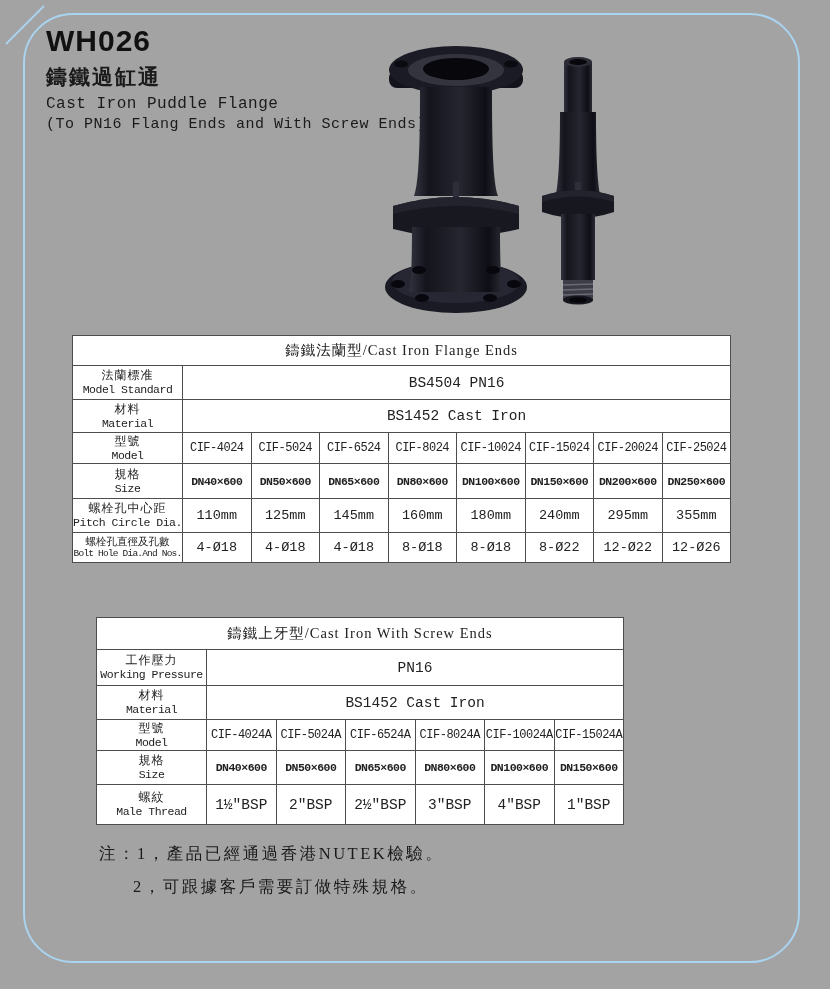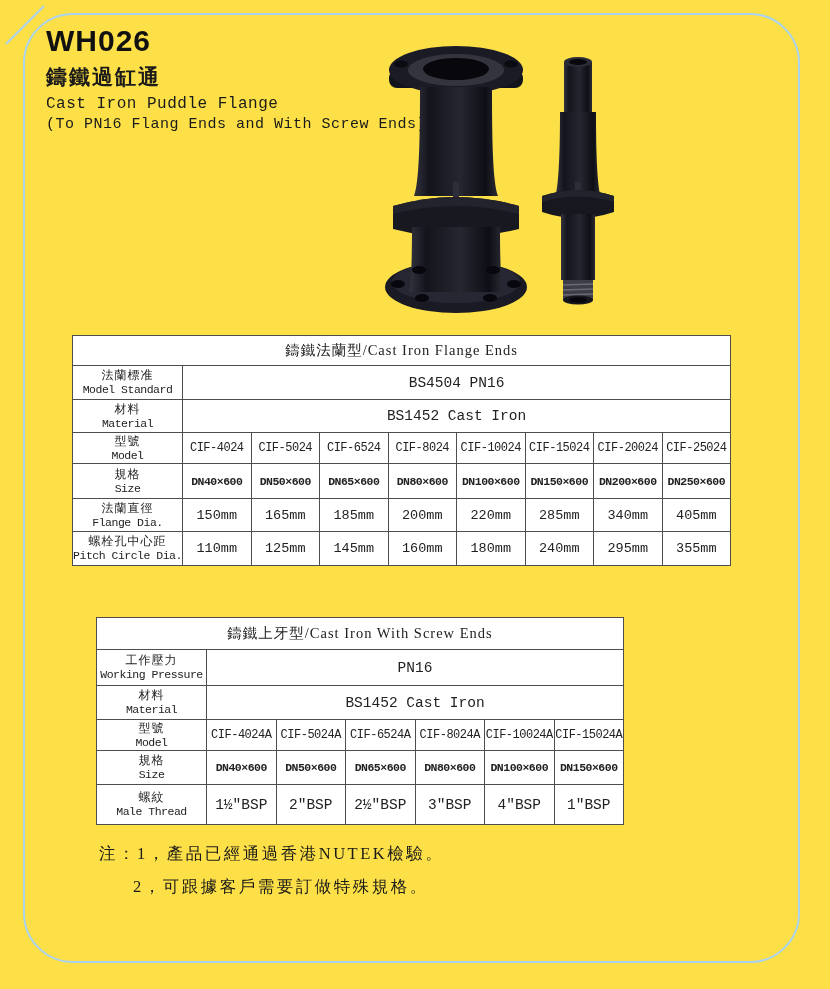--- a/index.html
+++ b/index.html
@@ -1,18 +1,18 @@
 <!DOCTYPE html>
 <html><head>
 <meta charset="utf-8">
 <style>
   * { margin:0; padding:0; box-sizing:border-box; }
   html,body { background:#ffffff; }
   body { width:830px; height:989px; font-family:"Liberation Serif", serif; color:#1a1a1a; }
-  .page { position:relative; width:830px; height:989px; background:#fde047; overflow:hidden; }
+  .page { position:relative; width:830px; height:989px; background:#a3a3a3; overflow:hidden; }
 
   .frame { position:absolute; left:23px; top:13px; width:777px; height:950px;
            border:2px solid #a9d3ef; border-radius:50px; }
   .corner-accent { position:absolute; left:0; top:0; }
 
   .header { position:absolute; left:46px; top:24px; }
   .code  { font-family:"Liberation Sans", sans-serif; font-weight:bold; font-size:30px; letter-spacing:1px; color:#111; }
   .tzh   { font-size:21px; font-weight:bold; margin-top:5px; letter-spacing:2px; }
   .ten   { font-family:"Liberation Mono", monospace; font-size:16px; margin-top:4px; letter-spacing:0.5px; }
   .tsub  { font-family:"Liberation Mono", monospace; font-size:15px; margin-top:3px; letter-spacing:0.5px; }
@@ -159,48 +159,48 @@
       </th>
     <td class="val">DN40×600</td>
           <td class="val">DN50×600</td>
           <td class="val">DN65×600</td>
           <td class="val">DN80×600</td>
           <td class="val">DN100×600</td>
           <td class="val">DN150×600</td>
           <td class="val">DN200×600</td>
           <td class="val">DN250×600</td>
         </tr>
-    <tr class="r33 rmm">
-      <th class="rh">
-        <span class="zh">法蘭直徑</span>
-        <span class="en">Flange Dia.</span>
-      </th>
-    <td class="val">150mm</td>
-          <td class="val">165mm</td>
-          <td class="val">185mm</td>
-          <td class="val">200mm</td>
-          <td class="val">220mm</td>
-          <td class="val">285mm</td>
-          <td class="val">340mm</td>
-          <td class="val">405mm</td>
-        </tr>
     <tr class="r34 rmm">
       <th class="rh">
         <span class="zh">螺栓孔中心距</span>
         <span class="en">Pitch Circle Dia.</span>
       </th>
     <td class="val">110mm</td>
           <td class="val">125mm</td>
           <td class="val">145mm</td>
           <td class="val">160mm</td>
           <td class="val">180mm</td>
           <td class="val">240mm</td>
           <td class="val">295mm</td>
           <td class="val">355mm</td>
         </tr>
+    <tr class="r30 rmm">
+      <th class="rh rh-sm">
+        <span class="zh">螺栓孔直徑及孔數</span>
+        <span class="en">Bolt Hole Dia.And Nos.</span>
+      </th>
+    <td class="val">4-Ø18</td>
+          <td class="val">4-Ø18</td>
+          <td class="val">4-Ø18</td>
+          <td class="val">8-Ø18</td>
+          <td class="val">8-Ø18</td>
+          <td class="val">8-Ø22</td>
+          <td class="val">12-Ø22</td>
+          <td class="val">12-Ø26</td>
+        </tr>
   </tbody>
     </table>
 
   <table class="t2">
     <colgroup>
       <col style="width:110px">
         <col style="width:69.5px">
         <col style="width:69.5px">
         <col style="width:69.5px">
       <col style="width:69.5px">

